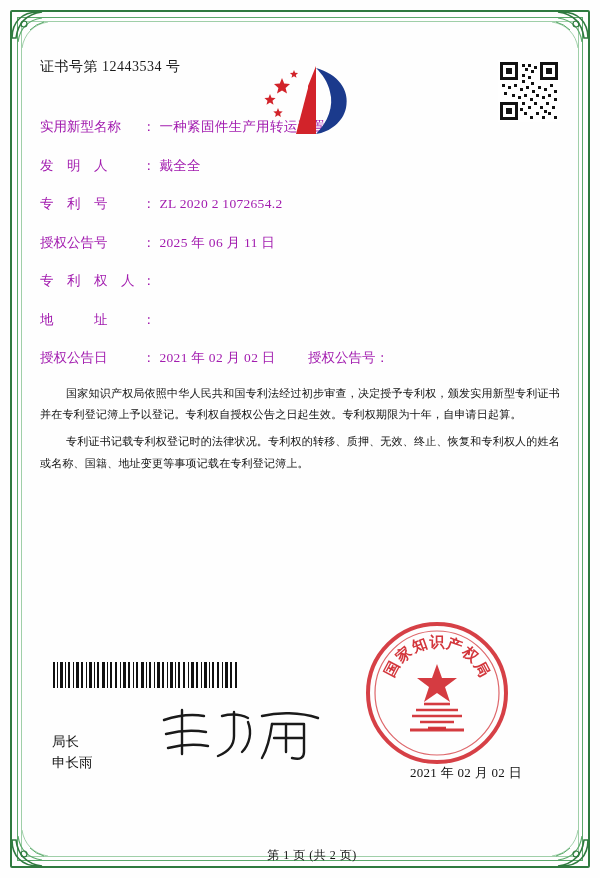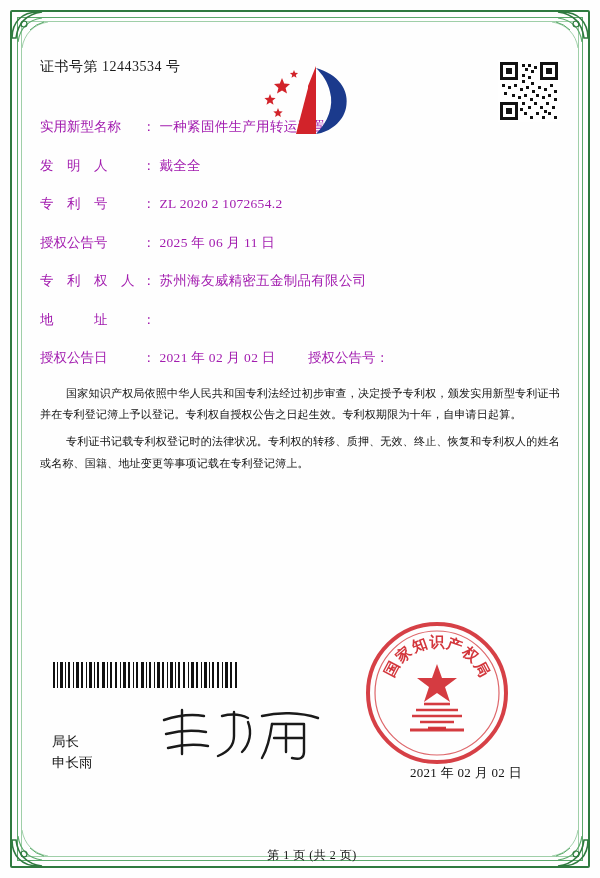--- a/index.html
+++ b/index.html
@@ -338,21 +338,20 @@
 
       <div class="field-row">
         <span class="f-label">授权公告号</span>
         <span class="f-colon">：</span>
         <span class="f-value">2025 年 06 月 11 日</span>
       </div>
 
       <div class="field-row">
         <span class="f-label">专　利　权　人</span>
         <span class="f-colon">：</span>
-        <span class="f-value">苏州海友威精密五金制品有限公司</span>
       </div>
 
       <div class="field-row">
         <span class="f-label">地　　　址</span>
         <span class="f-colon">：</span>
       </div>
 
       <div class="two-col">
         <div class="col1">
           <span class="f-label">授权公告日</span>

